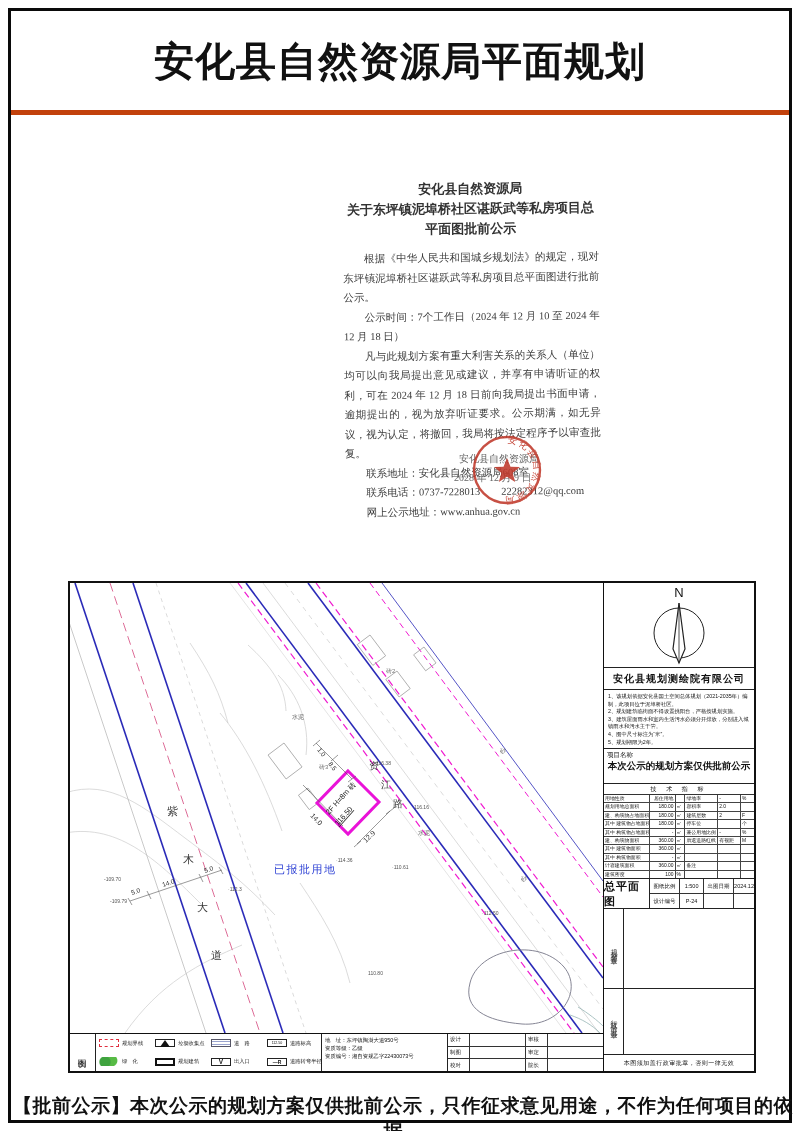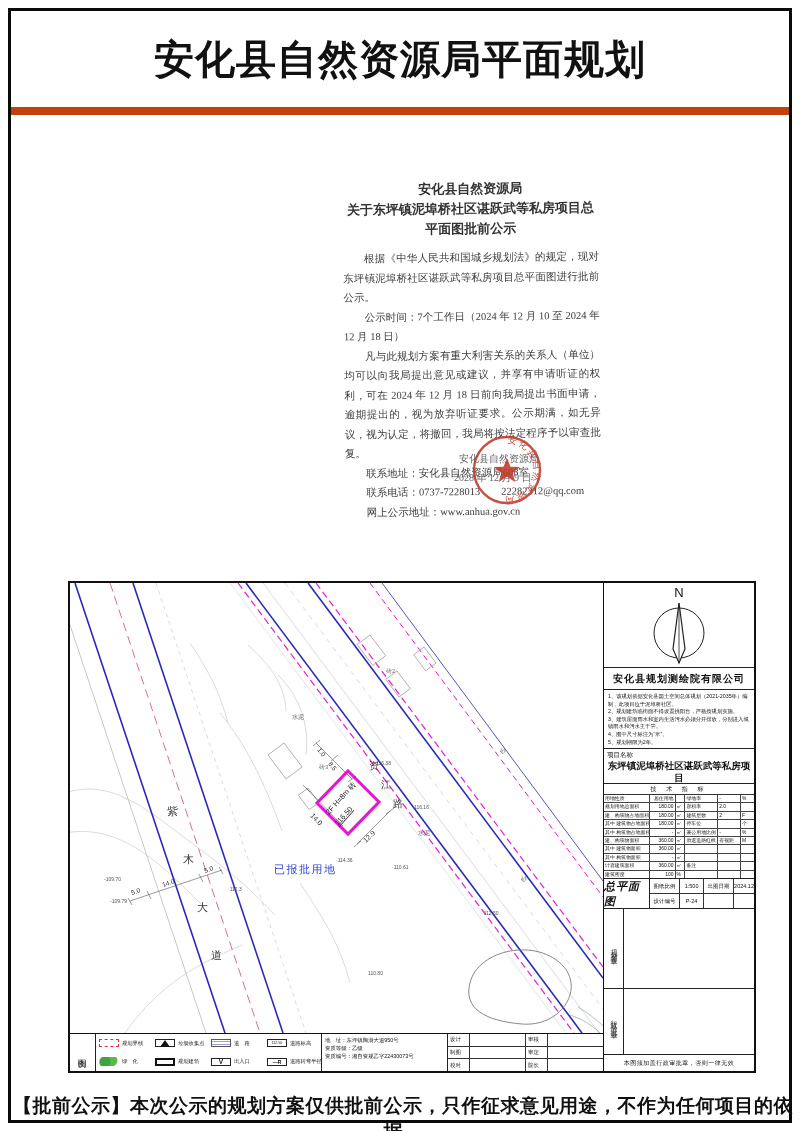--- a/index.html
+++ b/index.html
@@ -1,19 +1,19 @@
 <!DOCTYPE html>
 <html><head>
 <meta charset="utf-8">
 <style>
   html,body{margin:0;padding:0;background:#fff;}
   body{width:800px;height:1131px;position:relative;font-family:"Liberation Sans","DejaVu Sans",sans-serif;color:#111;}
   *{box-sizing:border-box;}
   .frame{position:absolute;left:8px;top:8px;width:784px;height:1115px;border:3px solid #0a0a0a;background:#fff;}
-  .titlebox{position:absolute;left:0;top:0;width:100%;height:104px;border-bottom:8px solid #c2410c;display:flex;flex-direction:column;align-items:center;justify-content:center;}
+  .titlebox{position:absolute;left:0;top:0;width:100%;height:104px;border-bottom:5px solid #c2410c;display:flex;flex-direction:column;align-items:center;justify-content:center;}
   .titlebox .t1{font-size:40px;font-weight:bold;letter-spacing:1px;line-height:48px;}
   .titlebox .t2{font-size:38px;font-weight:bold;letter-spacing:2px;line-height:44px;}
 
   
   .notice{position:absolute;left:333px;top:168px;width:256px;transform:rotate(-0.6deg);font-family:"Liberation Serif","DejaVu Serif",serif;color:#3c3c3c;}
   .notice .h{font-size:13px;font-weight:bold;text-align:center;line-height:20px;color:#333;}
   .notice .body{margin-top:9px;font-size:10.5px;line-height:19.5px;text-align:justify;}
   .notice p{margin:0;text-indent:2em;}
   .notice .contact{text-indent:2em;}
   .stamp{position:absolute;left:450px;top:414px;width:92px;height:92px;opacity:.88;}
@@ -26,21 +26,21 @@
   .pbox{position:absolute;left:0;width:100%;border-bottom:1px solid #222;overflow:hidden;}
   .company{display:flex;align-items:center;justify-content:center;font-weight:bold;font-size:10px;letter-spacing:1px;}
   .notes{font-size:5.3px;line-height:7.6px;padding:3px 4px;color:#111;}
   .projlabel{font-size:6.5px;padding:2px 3px 0;}
   .projname{font-size:9.5px;font-weight:bold;text-align:center;line-height:12px;}
   .tt-head{font-size:6px;text-align:center;letter-spacing:4px;line-height:10px;border-bottom:.5px solid #333;}
   .tt-row{display:flex;height:8.4px;border-bottom:.5px solid #444;}
   .tt-row span{display:block;font-size:4.9px;line-height:8px;padding:0 1px;border-right:.5px solid #444;overflow:hidden;white-space:nowrap;}
   .c1{width:46px;} .c2{width:26px;text-align:right;} .c3{width:10px;} .c4{width:33px;} .c5{width:23px;} .c6{width:13px;border-right:none!important;}
   .scalebox{display:flex;}
-  .scalebox .dn{width:50px;display:flex;align-items:center;justify-content:center;font-size:11px;font-weight:bold;border-right:.8px solid #222;letter-spacing:1px;font-style:italic;}
+  .scalebox .dn{width:50px;display:flex;align-items:center;justify-content:center;font-size:11px;font-weight:bold;border-right:.8px solid #222;letter-spacing:1px;}
   .scale-grid{flex:1;display:flex;flex-direction:column;}
   .sg-row{flex:1;display:flex;border-bottom:.6px solid #333;}
   .sg-row:last-child{border-bottom:none;}
   .sg-row span{font-size:5.5px;display:flex;align-items:center;justify-content:center;border-right:.6px solid #333;}
   .sgl{width:30px;} .sgv{width:24px;} .sgl2{width:30px;} .sgv2{flex:1;border-right:none!important;}
   .sealbox{display:flex;}
   .sealbox .vlab{width:20px;border-right:.8px solid #222;display:flex;align-items:center;justify-content:center;}
   .vtext{writing-mode:vertical-lr;text-orientation:upright;font-size:7px;letter-spacing:3px;color:#222;}
   .panelnote{display:flex;align-items:center;justify-content:center;font-size:6px;letter-spacing:.5px;}
 
@@ -322,21 +322,21 @@
       <div class="pbox notes" style="top:107px;height:59px;">
         <div>1、该规划依据安化县国土空间总体规划（2021-2035年）编制，此项目位于泥埠桥社区。</div>
         <div>2、规划建筑临街面不得设置挑阳台，严格按规划实施。</div>
         <div>3、建筑屋面雨水和室内生活污水必须分开排放，分别进入城镇雨水和污水主干管。</div>
         <div>4、图中尺寸标注为“米”。</div>
         <div>5、规划期限为2年。</div>
       </div>
 
       <div class="pbox" style="top:166px;height:35px;">
         <div class="projlabel">项目名称</div>
-        <div class="projname">东坪镇泥埠桥社区谌跃武等私房项目</div>
+        <div class="projname">本次公示的规划方案仅供批前公示</div>
 
       </div>
 
       <div class="pbox" style="top:201px;height:95px;">
         <div class="tt-head">技 术 指 标</div>
         <div class="tt-row">
             <span class="c1">用地性质</span>
             <span class="c2">居住用地</span>
             <span class="c3"></span>
             <span class="c4">绿地率</span>

